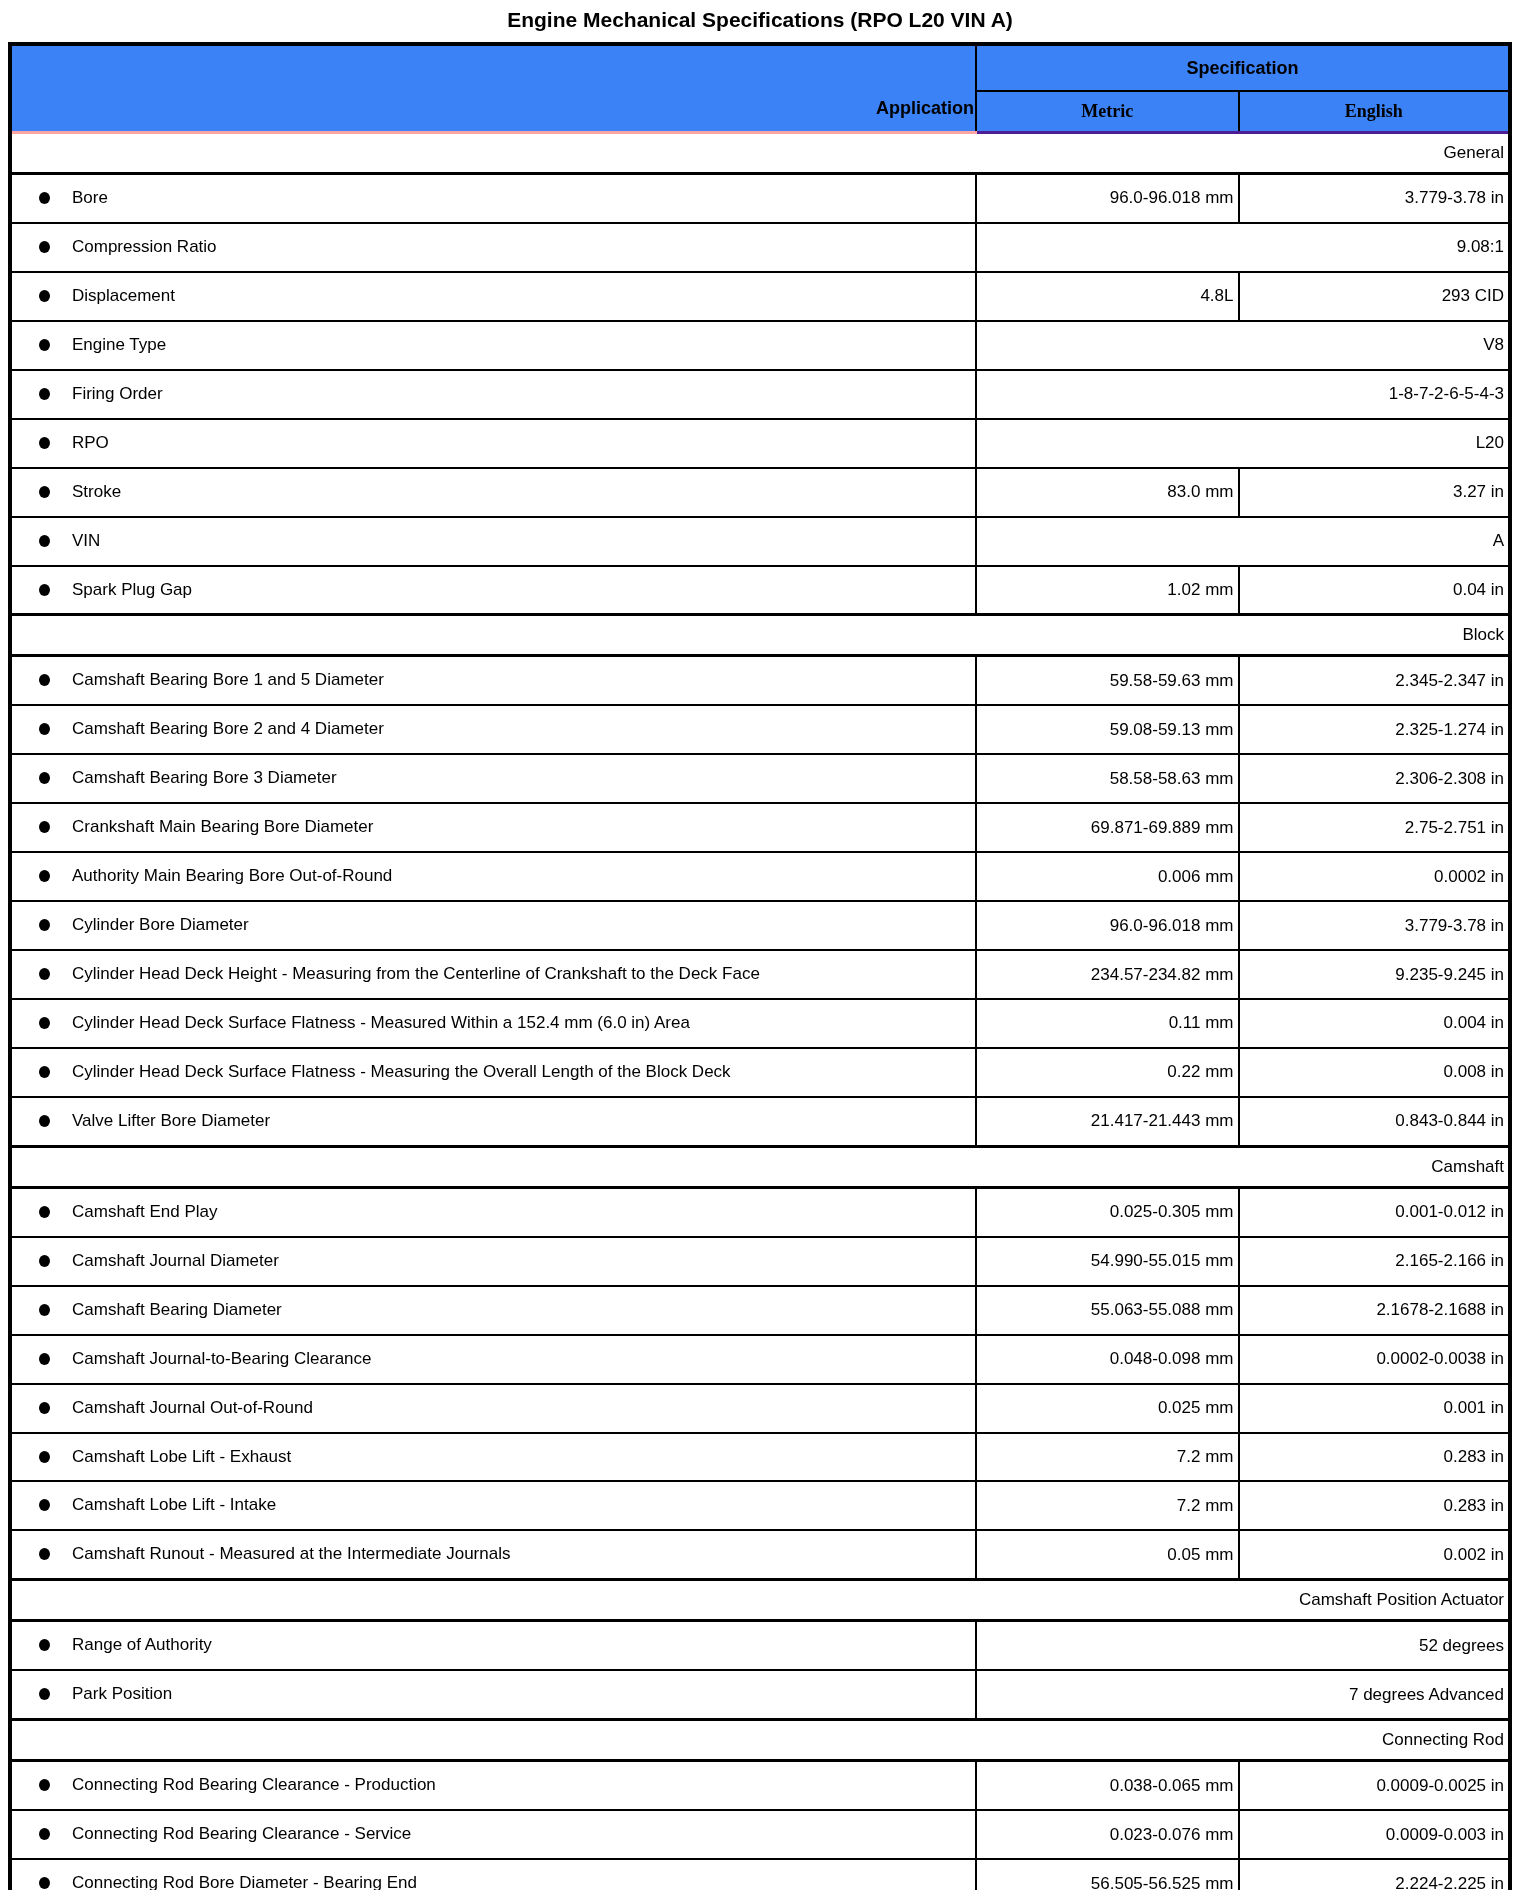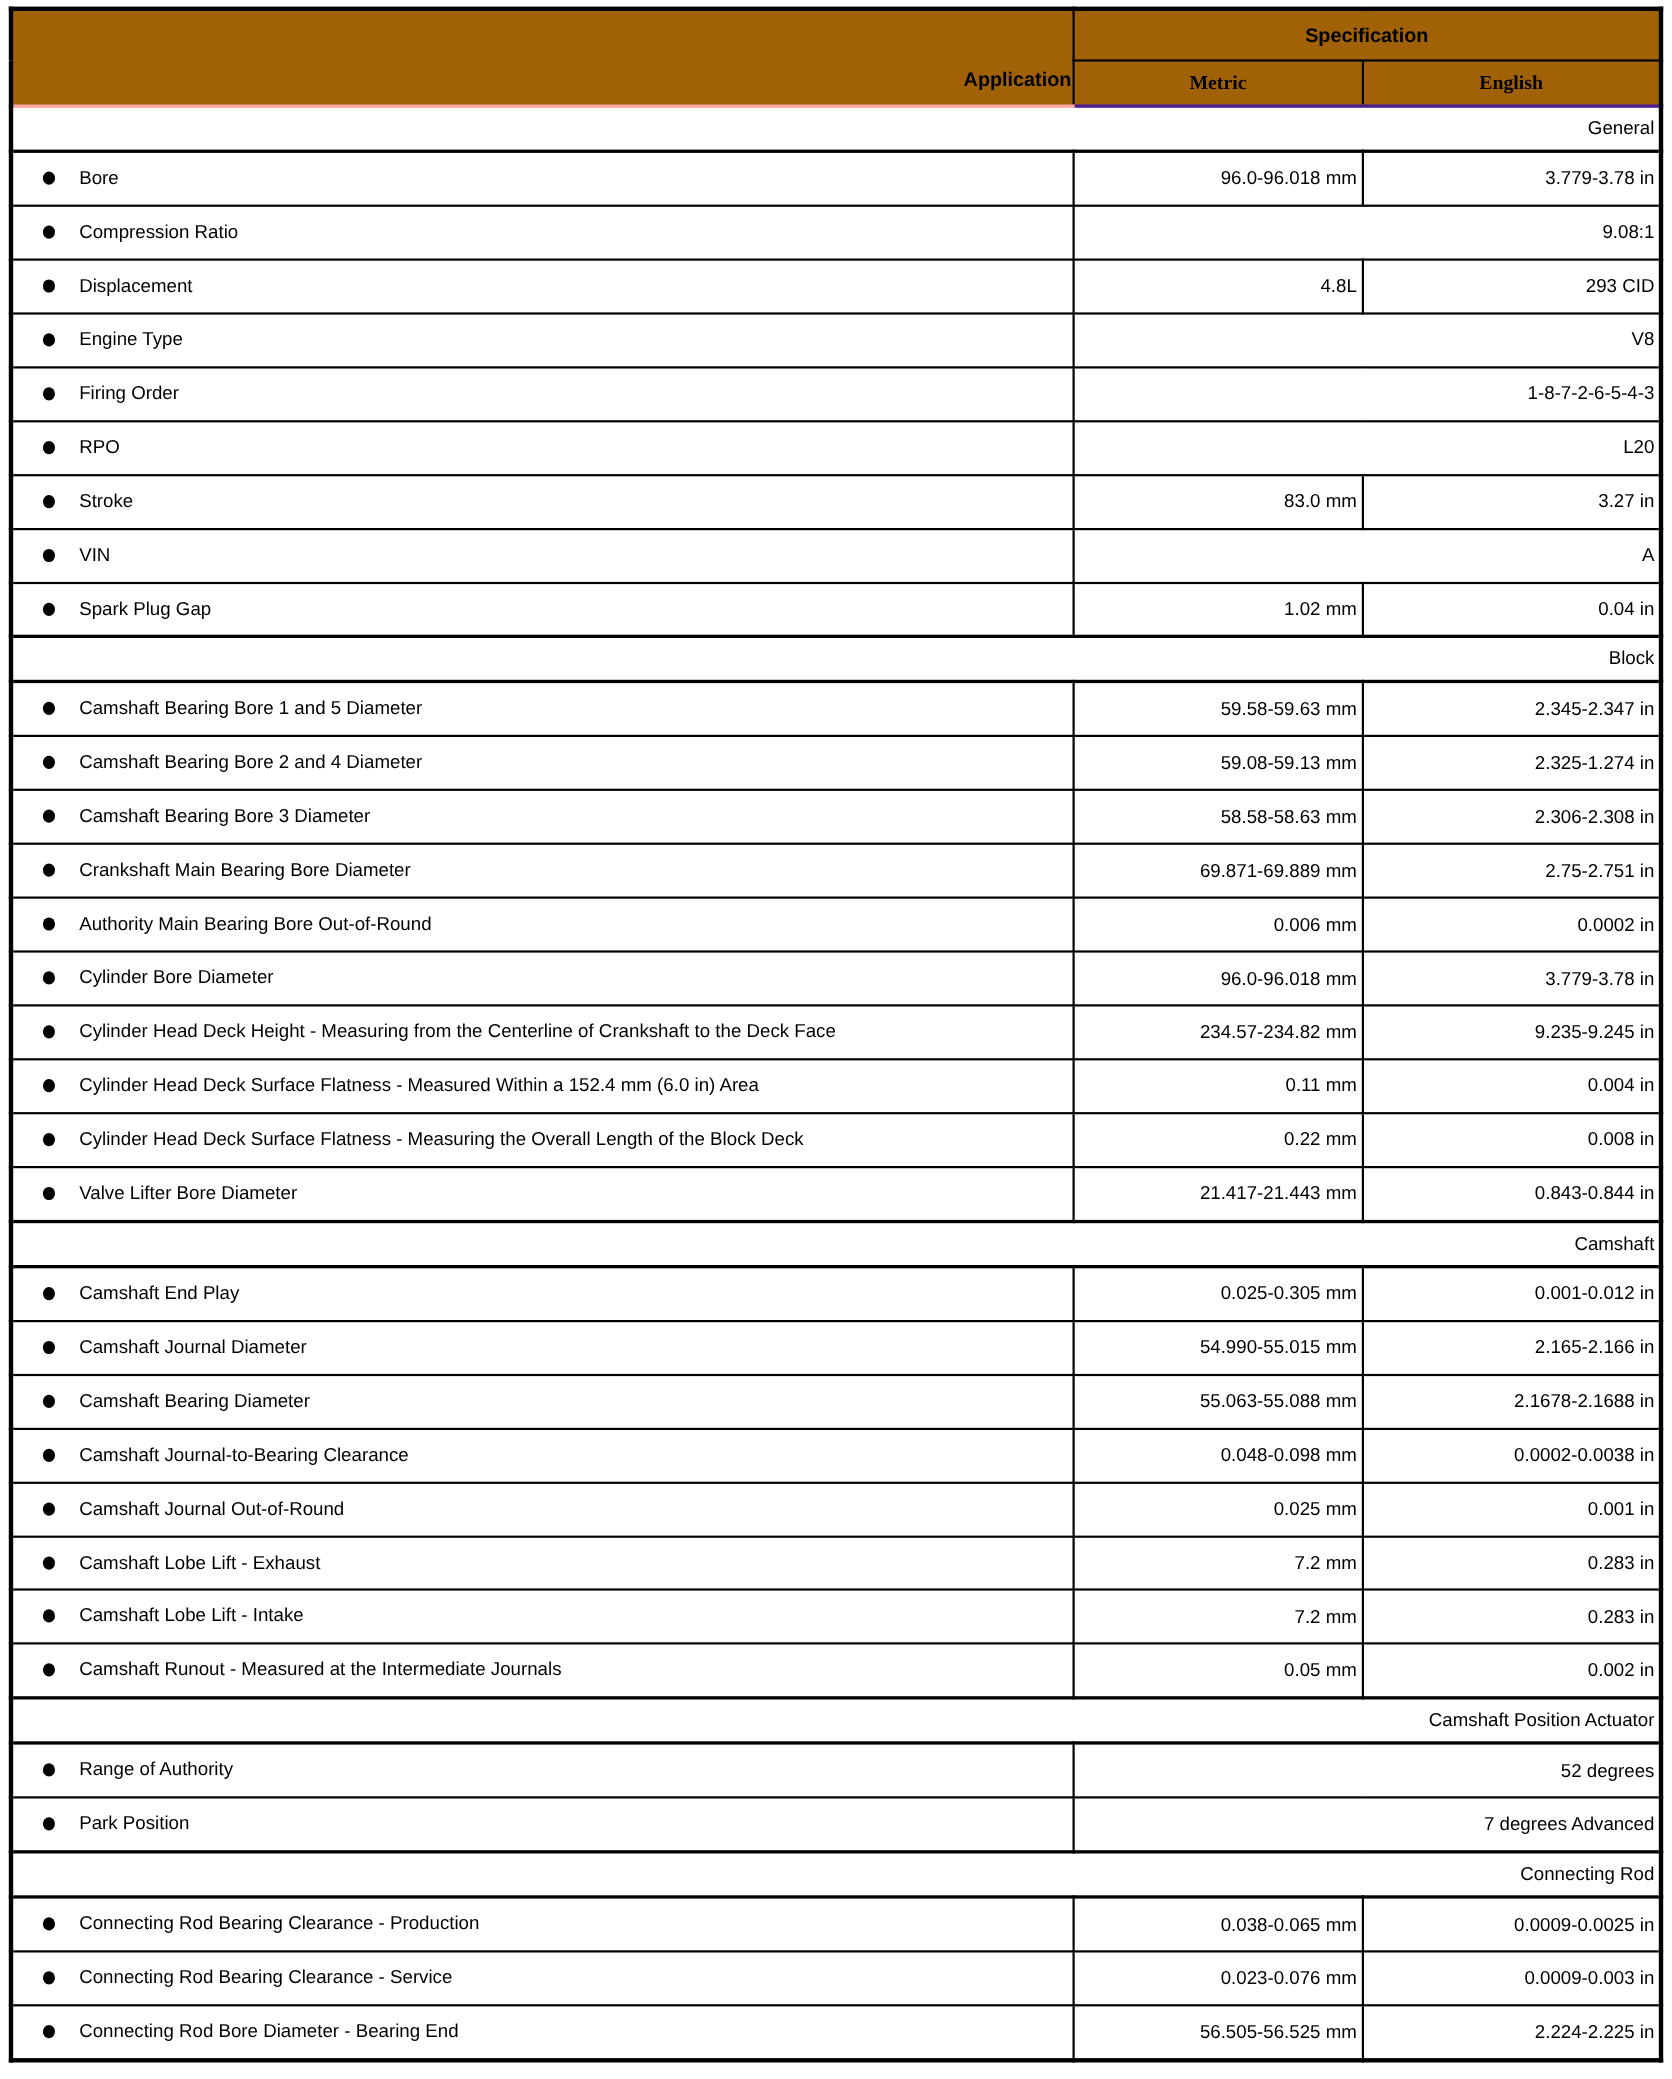--- a/index.html
+++ b/index.html
@@ -32,21 +32,21 @@
   col.col-english { width: 18.1%; }
 
   th, td {
     border: 2px solid #000;
     vertical-align: middle;
   }
   thead th {
     font-weight: bold;
     font-size: 18px;
     text-align: center;
-    background: #a16207;
+    background: #3b82f6;
     margin-left: 20px;
   }
   th.app-head {
     vertical-align: bottom;
     padding-bottom: 12px;
     border-bottom: 3px solid #fca5a5;
     text-align: right;
   }
   th.spec-head { height: 42px; }
   th.sub-head  { height: 37px; border-bottom: 3px solid #4c1d95; font-family: Liberation Serif, serif; }
@@ -86,20 +86,21 @@
     text-align: right;
     padding: 12px 2px;
     white-space: nowrap;
     overflow: hidden;
   }
 </style>
 </head>
 <body>
 
 <div class="page">
+  <div class="doc-title">Engine Mechanical Specifications (RPO L20 VIN A)</div>
 
   <table class="spec-table">
     <colgroup>
       <col class="col-app">
       <col class="col-metric">
       <col class="col-english">
     </colgroup>
     <thead>
       <tr>
         <th rowspan="2" class="app-head">Application</th>

